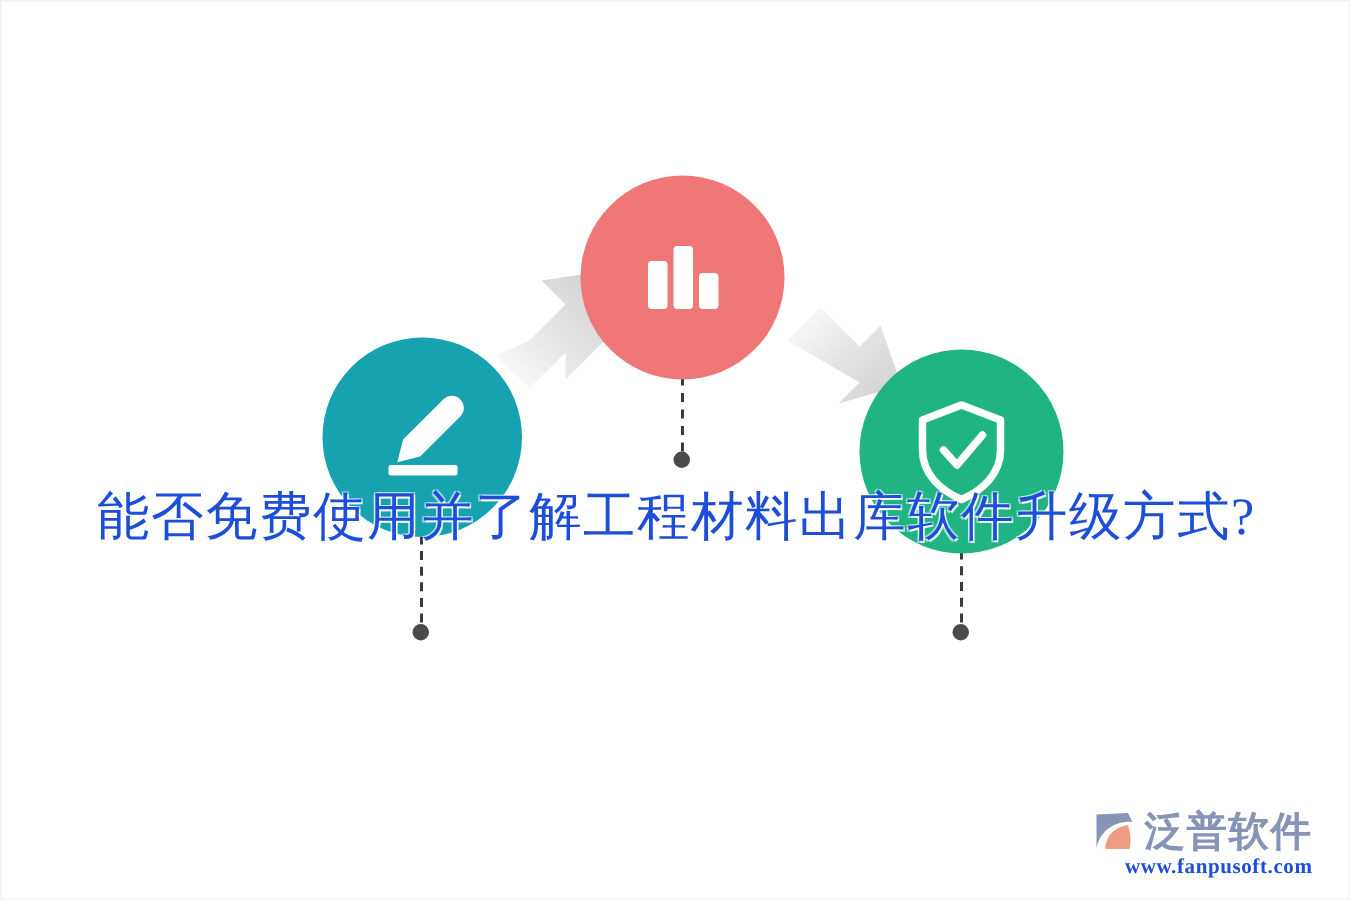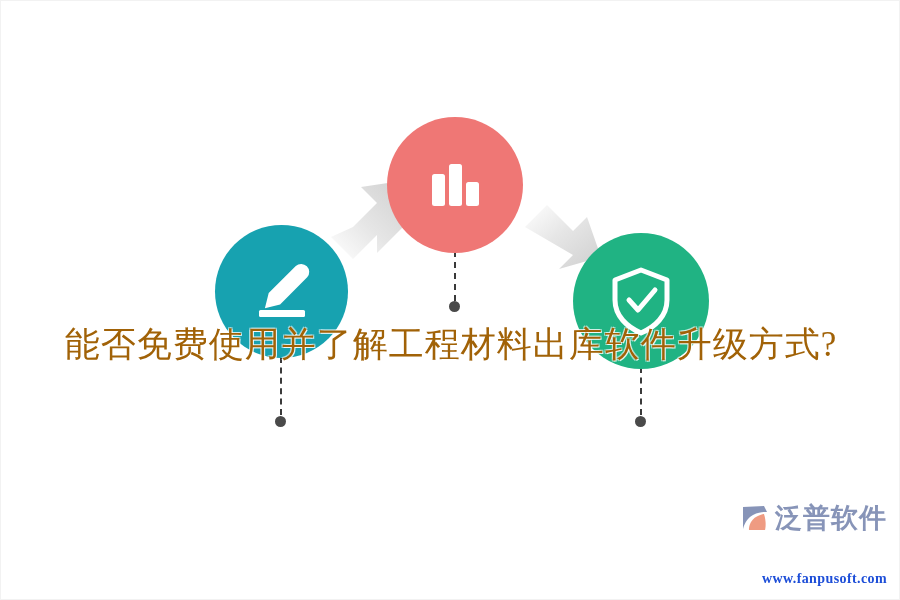--- a/index.html
+++ b/index.html
@@ -78,38 +78,37 @@
   #headline {
     position: absolute;
     left: 0;
     top: 320px;
     width: 900px;
     text-align: center;
     font-family: "Liberation Serif", "DejaVu Serif", serif;
     font-size: 35px;
     line-height: 48px;
     letter-spacing: 1px;
-    color: #a16207;
+    color: #1d4ed8;
     white-space: nowrap;
     text-shadow:
        1px  1px 0 rgba(255,255,255,0.85),
       -1px -1px 0 rgba(255,255,255,0.55),
        1px -1px 0 rgba(255,255,255,0.55),
       -1px  1px 0 rgba(255,255,255,0.55);
   }
 
   
   #watermark {
     position: absolute;
-    right: 12px;
+    right: 24px;
     bottom: 12px;
     display: flex;
     flex-direction: column;
     align-items: flex-end;
-    gap: 36px;
   }
   #watermark-top {
     display: flex;
     align-items: center;
   }
   #watermark-name {
     font-family: "Liberation Serif", "DejaVu Serif", serif;
     font-size: 27px;
     font-weight: bold;
     color: #8794b8;

